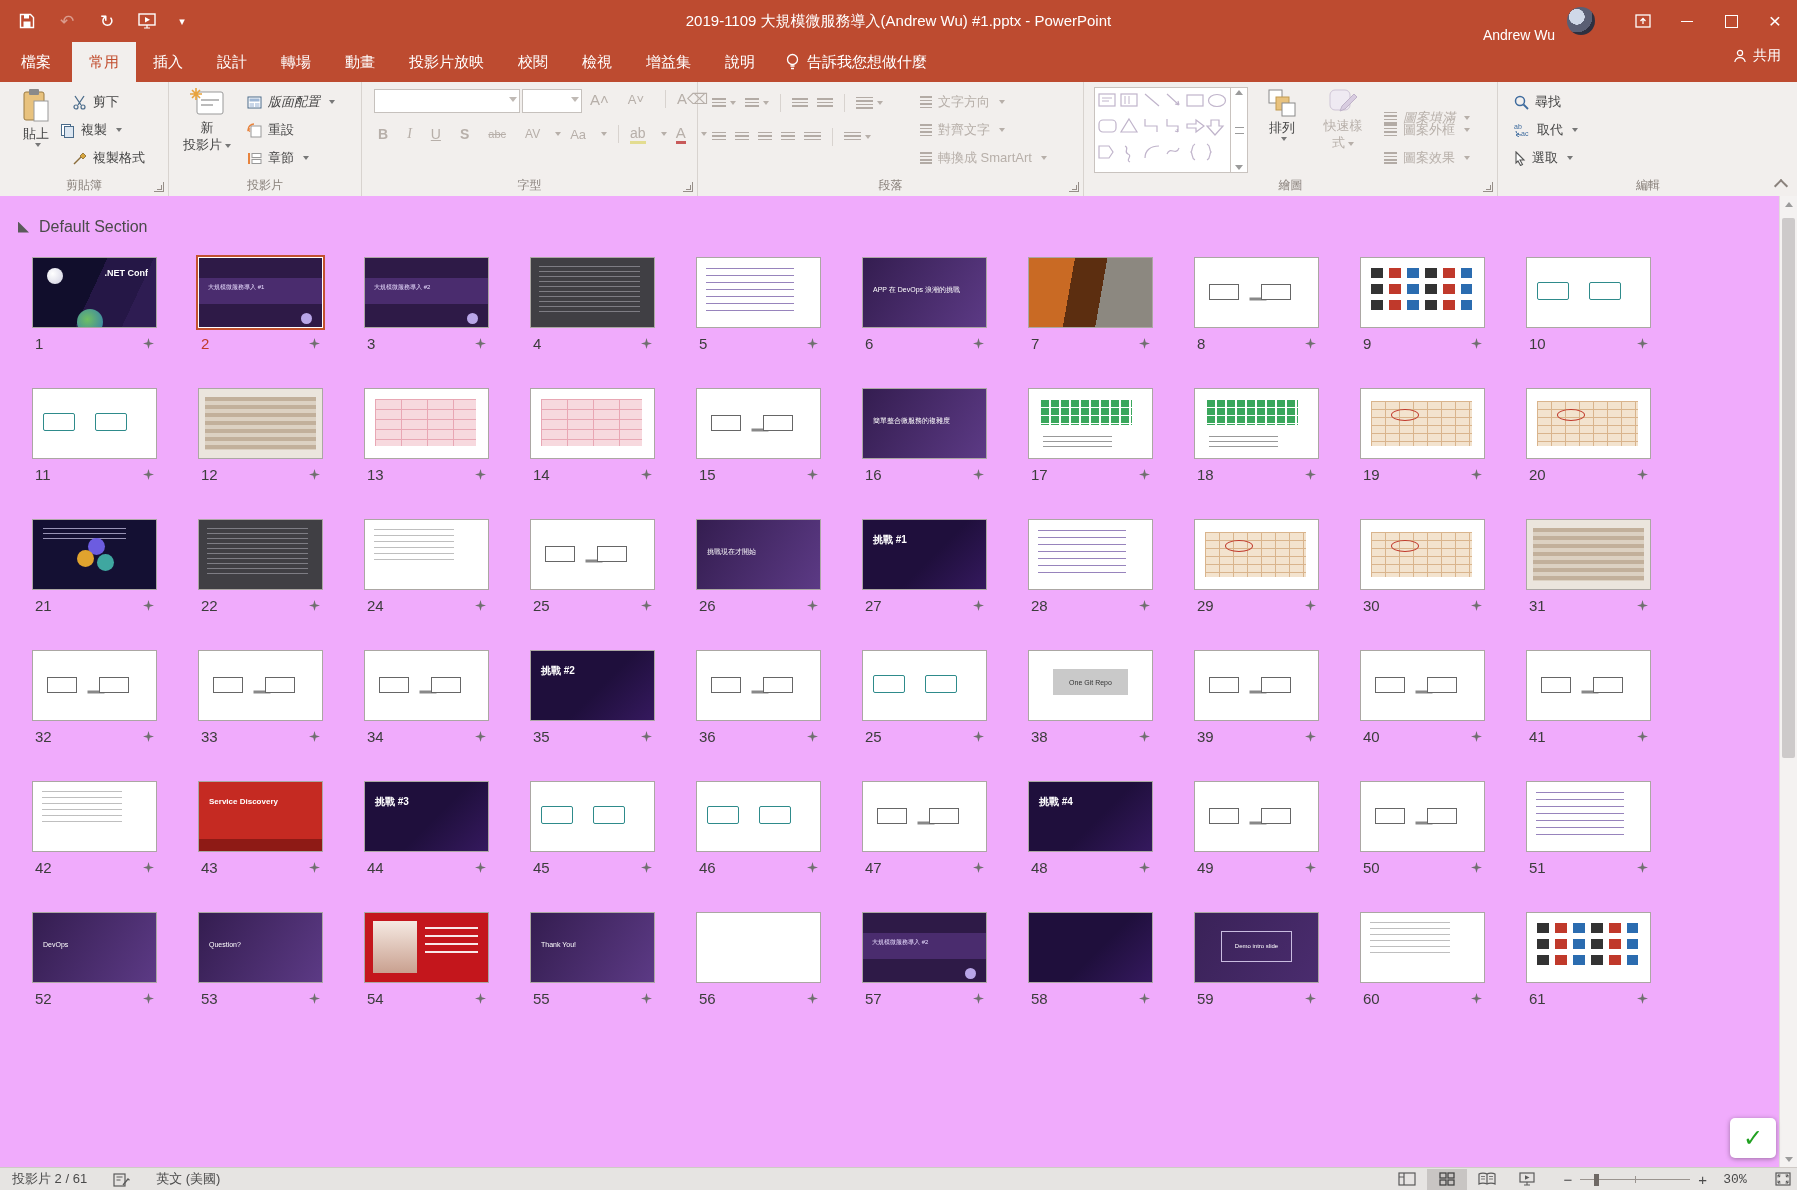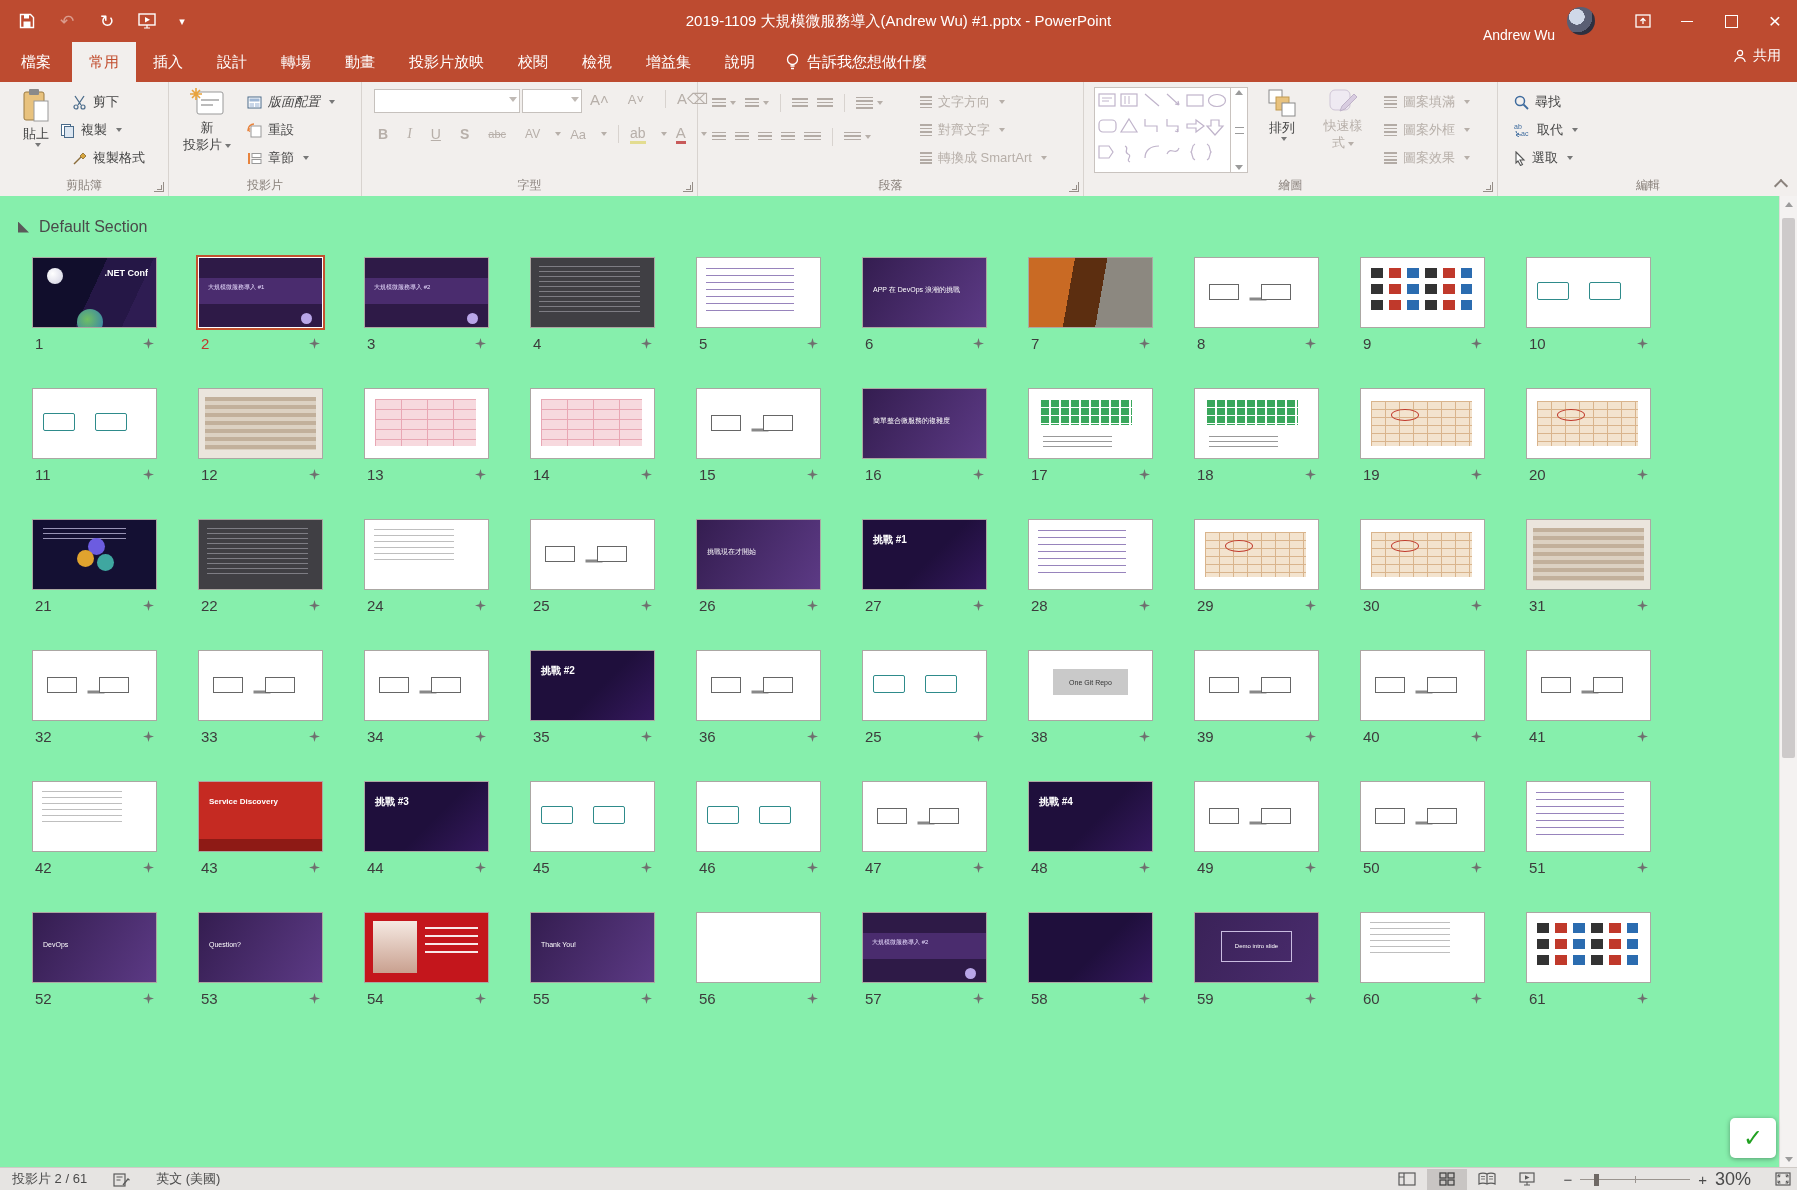--- a/index.html
+++ b/index.html
@@ -58,21 +58,21 @@
   .shapespanel{position:absolute;left:10px;top:5px;width:152px;height:84px;background:#fff;
                border:1px solid #C9C3BF;}
   .shapescroll{position:absolute;right:0;top:0;bottom:0;width:16px;border-left:1px solid #C9C3BF;
                display:flex;flex-direction:column;justify-content:space-between;align-items:center;padding:2px 0;}
   .tri-up{width:0;height:0;border-left:4px solid transparent;border-right:4px solid transparent;border-bottom:5px solid #9b9b9b;}
   .tri-dn{width:0;height:0;border-left:4px solid transparent;border-right:4px solid transparent;border-top:5px solid #9b9b9b;}
   .collapse{position:absolute;right:10px;bottom:6px;width:14px;height:14px;}
   .collapse:before{content:"";position:absolute;left:2px;top:5px;width:8px;height:8px;
       border-left:2px solid #8A827C;border-top:2px solid #8A827C;transform:rotate(45deg);}
   
-  #content{position:absolute;left:0;top:196px;right:0;bottom:22px;background:#86efac;overflow:hidden;}
+  #content{position:absolute;left:0;top:196px;right:0;bottom:22px;background:#f0abfc;overflow:hidden;}
   .section-hdr{position:absolute;left:18px;top:22px;display:flex;align-items:center;gap:10px;
                font-size:16px;color:#4A4A4A;}
   .sec-tri{width:11px;height:11px;background:#5A5A5A;clip-path:polygon(0 0,100% 100%,0 100%);}
   #slide-grid{position:absolute;left:33px;top:62px;display:grid;
               grid-template-columns:repeat(10,123px);column-gap:43px;row-gap:37px;}
   .cell{width:123px;}
   .mini{width:123px;height:69px;background:#fff;position:relative;overflow:hidden;
         box-shadow:0 0 0 1px #ABA7A3;}
   .cell.selected .mini{box-shadow:0 0 0 1px #fff,0 0 0 3px #C3512F;}
   .meta{margin-top:8px;display:flex;justify-content:space-between;align-items:center;padding:0 2px;}
@@ -162,21 +162,21 @@
   .st-left{display:flex;align-items:center;gap:26px;padding-left:12px;}
   .st-right{margin-left:auto;display:flex;align-items:center;padding-right:6px;}
   .viewbtn{width:40px;height:21px;display:flex;align-items:center;justify-content:center;}
   .viewbtn.active{background:#C8C5C3;}
   .zoomctl{display:flex;align-items:center;gap:8px;margin-left:16px;}
   .zslider{position:relative;width:110px;height:21px;}
   .ztrack{position:absolute;left:0;right:0;top:10px;height:1px;background:#9A948F;}
   .ztick{position:absolute;left:50%;top:7px;width:1px;height:7px;background:#9A948F;}
   .zthumb{position:absolute;left:14px;top:5px;width:5px;height:12px;background:#6E6864;}
   .zminus,.zplus{font-size:15px;color:#4A4A4A;}
-  .zoomlabel{width:40px;text-align:left;font-size:18px;}
+  .zoomlabel{width:40px;text-align:center;font-size:13px;font-family:Liberation Mono, monospace;}
   .fitbtn{margin-left:12px;}
   
   #check-overlay{position:absolute;right:21px;bottom:32px;width:46px;height:40px;background:#fff;
       border-radius:5px;box-shadow:0 1px 5px rgba(0,0,0,.35);display:flex;align-items:center;justify-content:center;
       color:#21A121;font-size:24px;font-weight:bold;}
   svg{display:block;}
 </style>
 </head>
 <body>
 
@@ -443,21 +443,21 @@
         <span class="caret"></span>
     </div>
     <div class="bigbtn" style="left:228px;width:62px;color:#B7AFA9;">
       <svg width="30" height="28" viewBox="0 0 30 28">
           <rect x="2" y="2" width="20" height="20" rx="5" fill="#EFEAF2" stroke="#CFC5D6"></rect>
           <path d="M14 18L26 6l3 3-12 12-5 2z" fill="#D8CCE0" stroke="#BFB2C8"></path>
         </svg>
       <span class="cap">快速樣</span>
       <span class="cap"><span>式</span><span class="caret dis"></span></span>
     </div>
-    <div class="sbtn dis" style="left:300px;top:8px;">
+    <div class="sbtn dis" style="left:300px;top:24px;font-style:italic;">
       <span class="bars" style="width:13px;height:12px;"></span>
       <span>圖案填滿</span>
         <span class="caret dis"></span>
     </div>
     <div class="sbtn dis" style="left:300px;top:36px;">
       <span class="bars" style="width:13px;height:12px;"></span>
       <span>圖案外框</span>
         <span class="caret dis"></span>
     </div>
     <div class="sbtn dis" style="left:300px;top:64px;">

